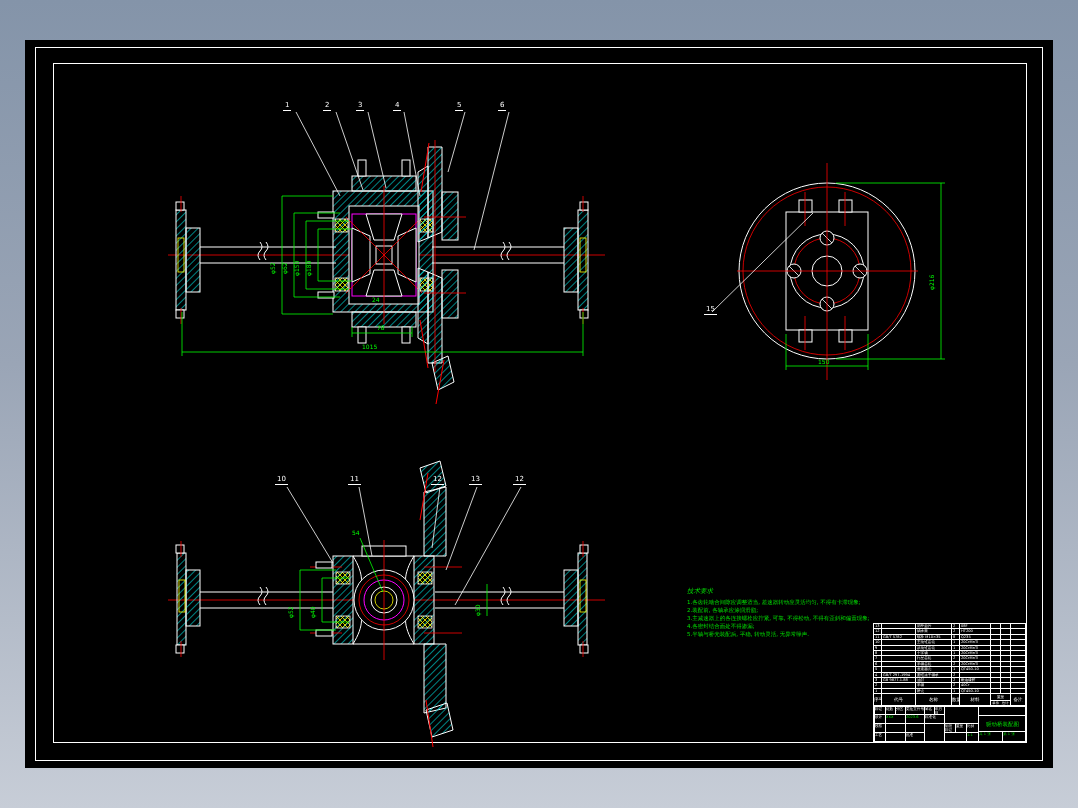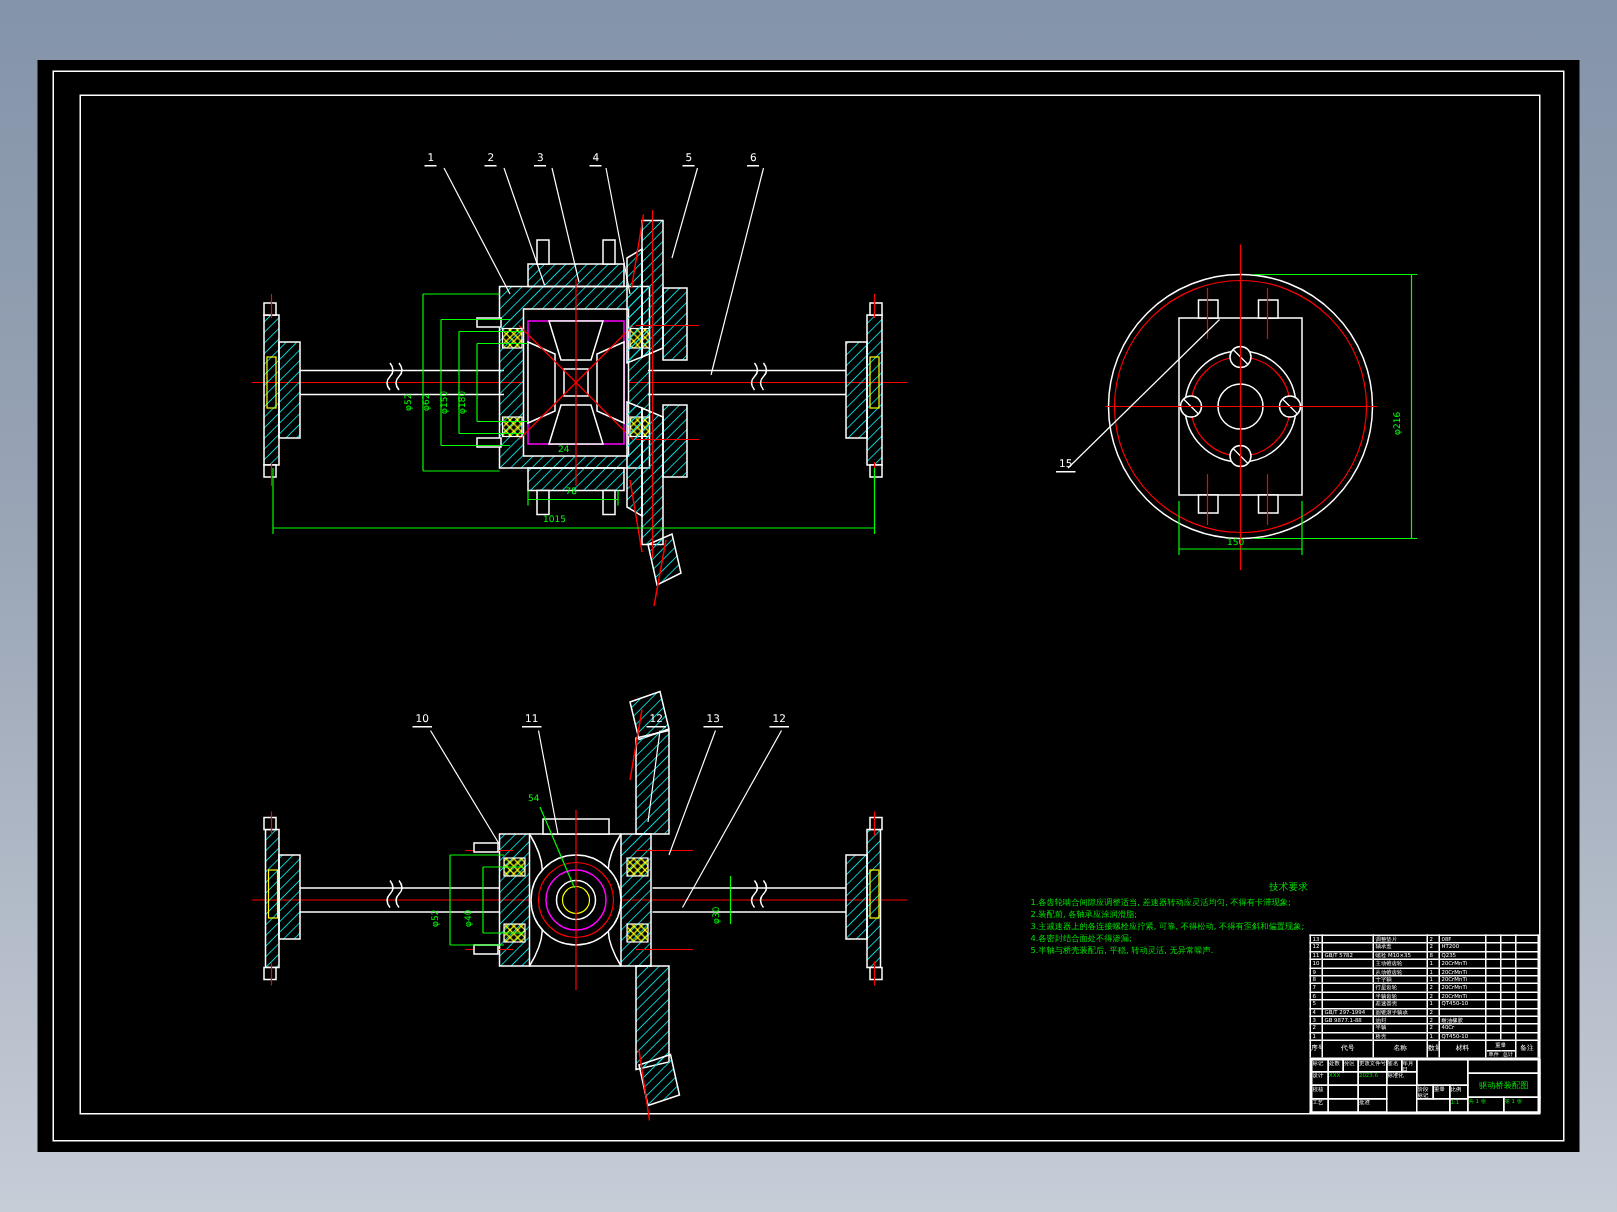--- a/index.html
+++ b/index.html
@@ -11,21 +11,21 @@
   .stage{position:relative;width:1078px;height:808px;}
   .canvas{position:absolute;left:25px;top:40px;width:1028px;height:728px;background:#000;}
   .frame-outer{position:absolute;left:10px;top:7px;width:1006px;height:712px;border:1px solid #fff;}
   .frame-inner{position:absolute;left:28px;top:23px;width:972px;height:678px;border:1px solid #fff;}
   svg.draw{position:absolute;left:0;top:0;width:1028px;height:728px;}
   
   .co{position:absolute;color:#fff;font-size:7px;line-height:7px;border-bottom:1px solid #fff;padding:0 2px 1px 2px;}
   .dim{position:absolute;color:#00ff00;font-size:6px;line-height:6px;white-space:nowrap;}
   .rot{transform:rotate(-90deg);transform-origin:left bottom;}
   .notes{position:absolute;left:662px;top:547px;width:185px;color:#00e000;}
-  .notes .nt{font-size:6.5px;text-align:right;margin-bottom:2px;color:#00e000;}
+  .notes .nt{font-size:6.5px;text-align:left;margin-bottom:2px;color:#00e000;font-style:italic;}
   .notes .nl{font-size:5.5px;line-height:8px;white-space:nowrap;}
   
   .tb{position:absolute;left:848px;top:583px;width:153px;height:119px;color:#fff;}
   .prow{display:flex;height:5.4px;box-sizing:border-box;}
   .pc{box-sizing:border-box;border-left:1px solid #fff;border-top:1px solid #fff;
       font-size:3.6px;line-height:4.2px;overflow:hidden;white-space:nowrap;padding-left:1px;}
   .pc:last-child{border-right:1px solid #fff;}
   .hdr{height:13px;border-bottom:1px solid #fff;}
   .hdr .pc{font-size:4.5px;line-height:12px;text-align:center;padding:0;}
   .wsplit{display:flex;flex-direction:column;line-height:6px !important;}

